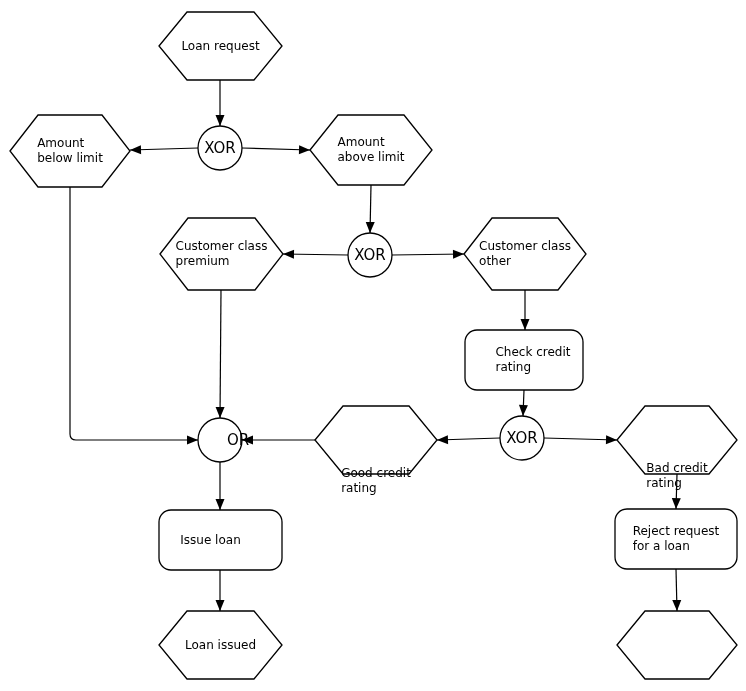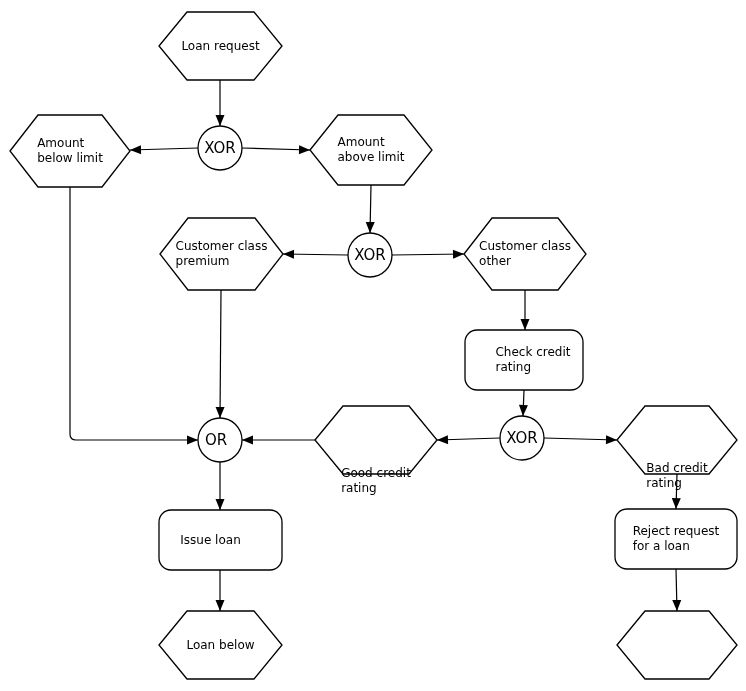--- a/index.html
+++ b/index.html
@@ -94,24 +94,24 @@
 below limit</div>
   <div class="lbl" style="left:310px;top:115px;width:122px;height:70px;">Amount
 above limit</div>
   <div class="lbl connector" style="left:348px;top:233px;width:44px;height:44px;">XOR</div>
   <div class="lbl" style="left:160px;top:218px;width:123px;height:72px;">Customer class
 premium</div>
   <div class="lbl" style="left:464px;top:218px;width:122px;height:72px;">Customer class
 other</div>
   <div class="lbl" style="left:465px;top:330px;width:136px;height:60px;border-radius:24px;">Check credit
 rating</div>
-  <div class="lbl connector" style="left:194px;top:418px;width:44px;height:44px;">OR</div>
+  <div class="lbl connector" style="left:216px;top:418px;width:44px;height:44px;">OR</div>
   <div class="lbl" style="left:315px;top:406px;width:122px;height:68px;margin-top:41px;">Good credit
 rating</div>
   <div class="lbl connector" style="left:500px;top:416px;width:44px;height:44px;">XOR</div>
   <div class="lbl" style="left:617px;top:406px;width:120px;height:68px;margin-top:36px;">Bad credit
 rating</div>
   <div class="lbl" style="left:159px;top:510px;width:103px;height:60px;">Issue loan</div>
-  <div class="lbl" style="left:159px;top:611px;width:123px;height:68px;">Loan below</div>
+  <div class="lbl" style="left:159px;top:611px;width:123px;height:68px;">Loan issued</div>
   <div class="lbl" style="left:615px;top:509px;width:122px;height:60px;">Reject request
 for a loan</div>
 
 </div>
 
 </body></html>

